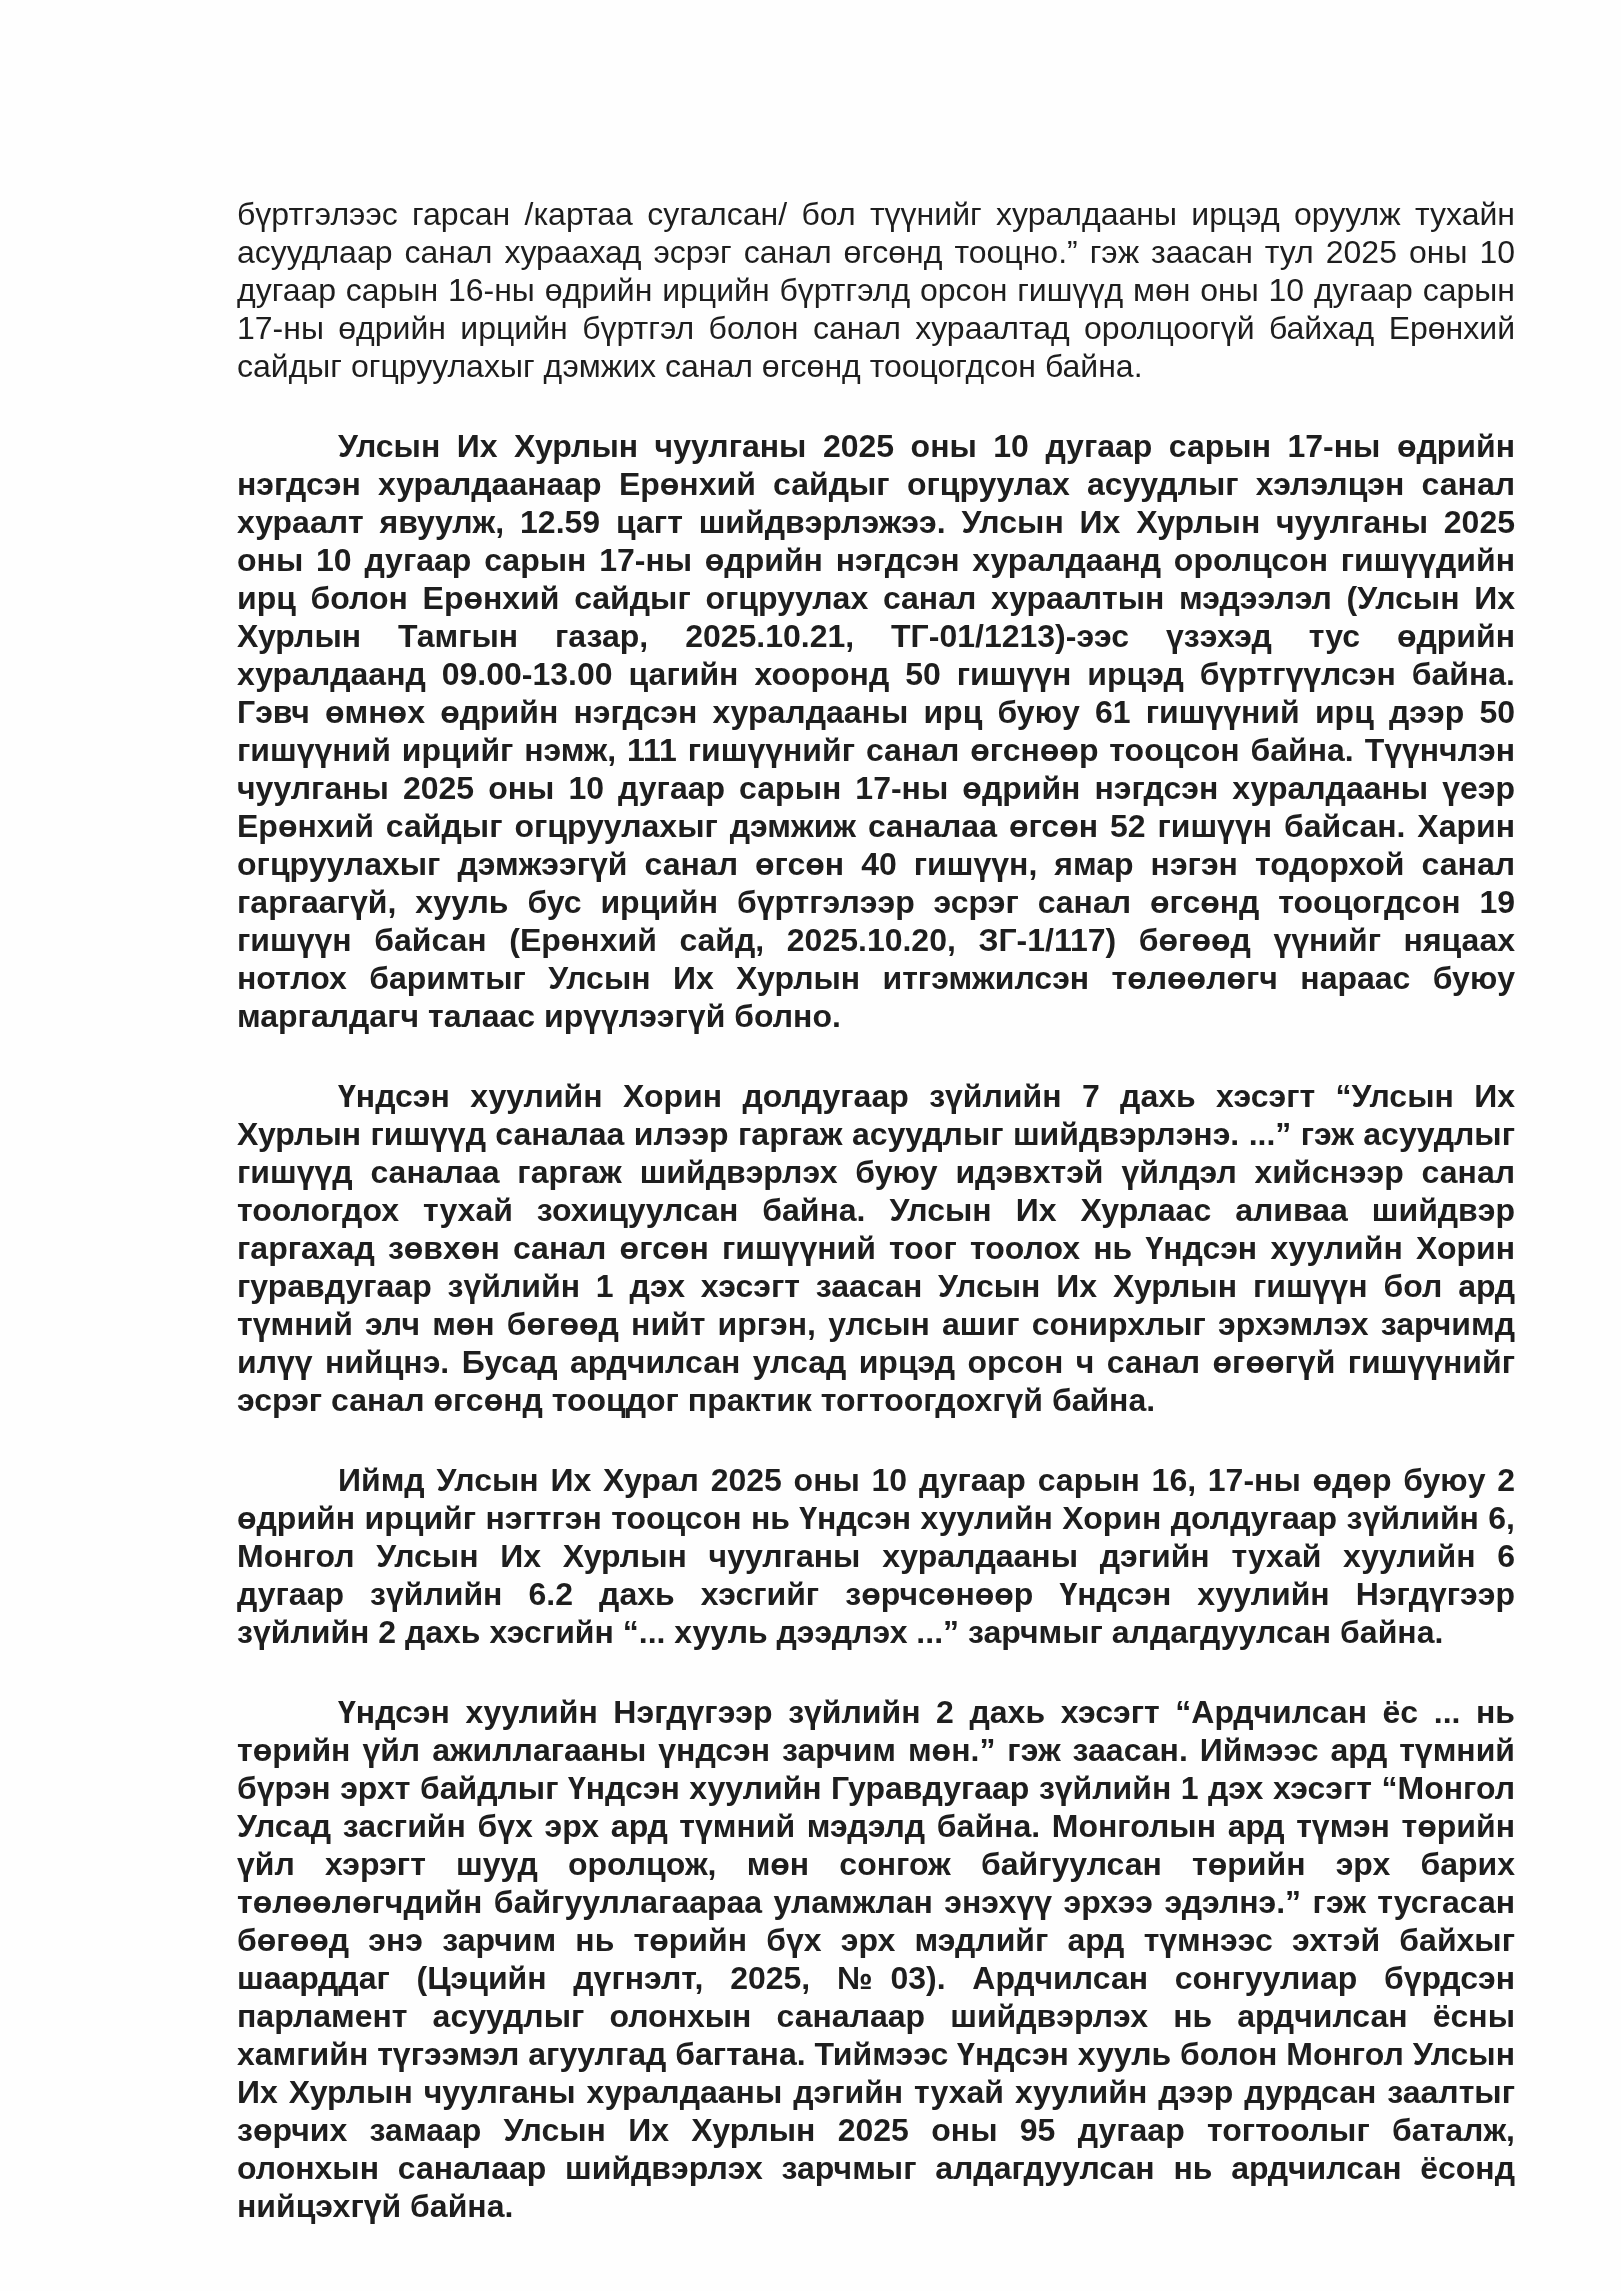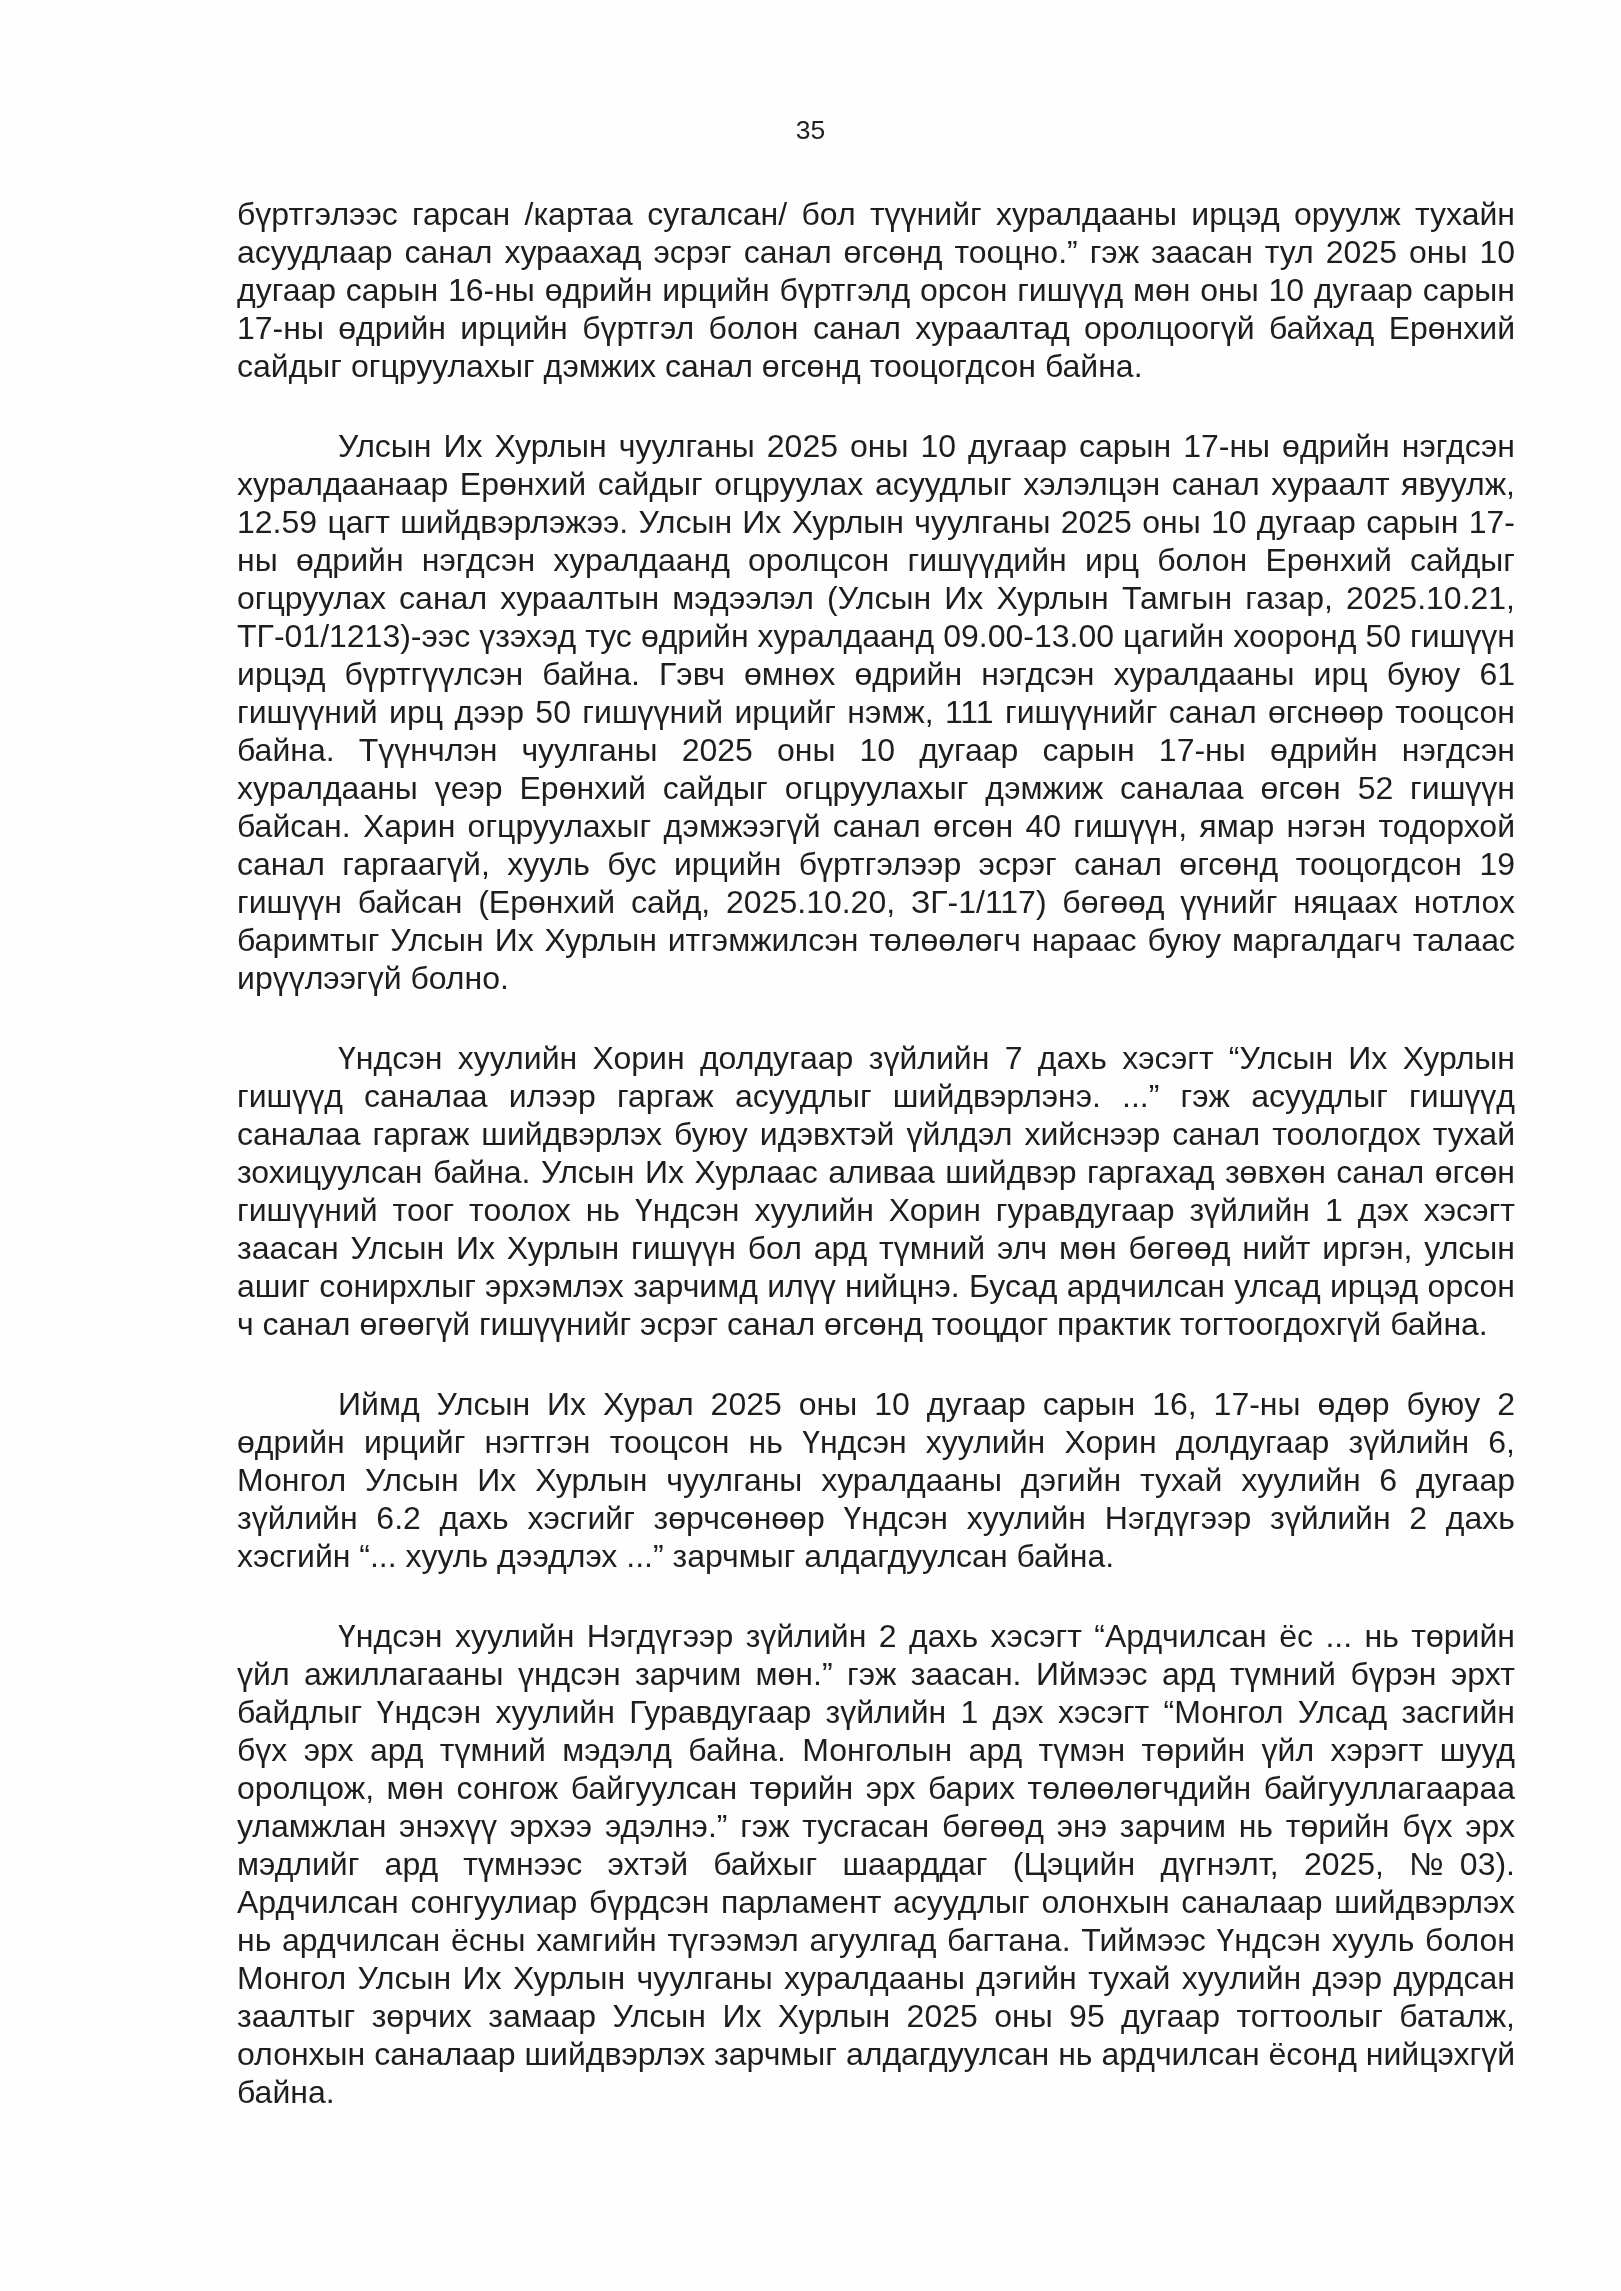--- a/index.html
+++ b/index.html
@@ -11,33 +11,32 @@
     font-size: 26.5px; color: #222; line-height: 33px;
   }
   .body-text {
     position: absolute; left: 237px; top: 195px; width: 1278px;
     font-family: "Liberation Sans", sans-serif; font-size: 32px;
     line-height: 38px; color: #1e1e1e;
   }
   .para {
     margin: 0 0 42px 0; text-align: justify; text-indent: 0;
   }
-  .para.indent { text-indent: 101px; }
+  .para.indent { text-indent: 101px; font-weight: bold; }
   .watermark {
     position: absolute; left: 1277px; top: 245px; width: 196px; height: 165px;
     pointer-events: none;
   }
   .watermark svg { display: block; }
 </style>
 </head>
 <body>
 
 <div class="page">
 
-  <div class="page-number">35</div>
 
   <div class="body-text">
     <p class="para">бүртгэлээс гарсан /картаа сугалсан/ бол түүнийг хуралдааны ирцэд оруулж тухайн асуудлаар санал хураахад эсрэг санал өгсөнд тооцно.” гэж заасан тул 2025 оны 10 дугаар сарын 16-ны өдрийн ирцийн бүртгэлд орсон гишүүд мөн оны 10 дугаар сарын 17-ны өдрийн ирцийн бүртгэл болон санал хураалтад оролцоогүй байхад Ерөнхий сайдыг огцруулахыг дэмжих санал өгсөнд тооцогдсон байна.</p>
     <p class="para indent">Улсын Их Хурлын чуулганы 2025 оны 10 дугаар сарын 17-ны өдрийн нэгдсэн хуралдаанаар Ерөнхий сайдыг огцруулах асуудлыг хэлэлцэн санал хураалт явуулж, 12.59 цагт шийдвэрлэжээ. Улсын Их Хурлын чуулганы 2025 оны 10 дугаар сарын 17-ны өдрийн нэгдсэн хуралдаанд оролцсон гишүүдийн ирц болон Ерөнхий сайдыг огцруулах санал хураалтын мэдээлэл (Улсын Их Хурлын Тамгын газар, 2025.10.21, ТГ-01/1213)-ээс үзэхэд тус өдрийн хуралдаанд 09.00-13.00 цагийн хооронд 50 гишүүн ирцэд бүртгүүлсэн байна. Гэвч өмнөх өдрийн нэгдсэн хуралдааны ирц буюу 61 гишүүний ирц дээр 50 гишүүний ирцийг нэмж, 111 гишүүнийг санал өгснөөр тооцсон байна. Түүнчлэн чуулганы 2025 оны 10 дугаар сарын 17-ны өдрийн нэгдсэн хуралдааны үеэр Ерөнхий сайдыг огцруулахыг дэмжиж саналаа өгсөн 52 гишүүн байсан. Харин огцруулахыг дэмжээгүй санал өгсөн 40 гишүүн, ямар нэгэн тодорхой санал гаргаагүй, хууль бус ирцийн бүртгэлээр эсрэг санал өгсөнд тооцогдсон 19 гишүүн байсан (Ерөнхий сайд, 2025.10.20, ЗГ-1/117) бөгөөд үүнийг няцаах нотлох баримтыг Улсын Их Хурлын итгэмжилсэн төлөөлөгч нараас буюу маргалдагч талаас ирүүлээгүй болно.</p>
     <p class="para indent">Үндсэн хуулийн Хорин долдугаар зүйлийн 7 дахь хэсэгт “Улсын Их Хурлын гишүүд саналаа илээр гаргаж асуудлыг шийдвэрлэнэ. ...” гэж асуудлыг гишүүд саналаа гаргаж шийдвэрлэх буюу идэвхтэй үйлдэл хийснээр санал тоологдох тухай зохицуулсан байна. Улсын Их Хурлаас аливаа шийдвэр гаргахад зөвхөн санал өгсөн гишүүний тоог тоолох нь Үндсэн хуулийн Хорин гуравдугаар зүйлийн 1 дэх хэсэгт заасан Улсын Их Хурлын гишүүн бол ард түмний элч мөн бөгөөд нийт иргэн, улсын ашиг сонирхлыг эрхэмлэх зарчимд илүү нийцнэ. Бусад ардчилсан улсад ирцэд орсон ч санал өгөөгүй гишүүнийг эсрэг санал өгсөнд тооцдог практик тогтоогдохгүй байна.</p>
     <p class="para indent">Иймд Улсын Их Хурал 2025 оны 10 дугаар сарын 16, 17-ны өдөр буюу 2 өдрийн ирцийг нэгтгэн тооцсон нь Үндсэн хуулийн Хорин долдугаар зүйлийн 6, Монгол Улсын Их Хурлын чуулганы хуралдааны дэгийн тухай хуулийн 6 дугаар зүйлийн 6.2 дахь хэсгийг зөрчсөнөөр Үндсэн хуулийн Нэгдүгээр зүйлийн 2 дахь хэсгийн “... хууль дээдлэх ...” зарчмыг алдагдуулсан байна.</p>
     <p class="para indent">Үндсэн хуулийн Нэгдүгээр зүйлийн 2 дахь хэсэгт “Ардчилсан ёс ... нь төрийн үйл ажиллагааны үндсэн зарчим мөн.” гэж заасан. Иймээс ард түмний бүрэн эрхт байдлыг Үндсэн хуулийн Гуравдугаар зүйлийн 1 дэх хэсэгт “Монгол Улсад засгийн бүх эрх ард түмний мэдэлд байна. Монголын ард түмэн төрийн үйл хэрэгт шууд оролцож, мөн сонгож байгуулсан төрийн эрх барих төлөөлөгчдийн байгууллагаараа уламжлан энэхүү эрхээ эдэлнэ.” гэж тусгасан бөгөөд энэ зарчим нь төрийн бүх эрх мэдлийг ард түмнээс эхтэй байхыг шаарддаг (Цэцийн дүгнэлт, 2025, №03). Ардчилсан сонгуулиар бүрдсэн парламент асуудлыг олонхын саналаар шийдвэрлэх нь ардчилсан ёсны хамгийн түгээмэл агуулгад багтана. Тиймээс Үндсэн хууль болон Монгол Улсын Их Хурлын чуулганы хуралдааны дэгийн тухай хуулийн дээр дурдсан заалтыг зөрчих замаар Улсын Их Хурлын 2025 оны 95 дугаар тогтоолыг баталж, олонхын саналаар шийдвэрлэх зарчмыг алдагдуулсан нь ардчилсан ёсонд нийцэхгүй байна.</p>
   </div>
 
 

